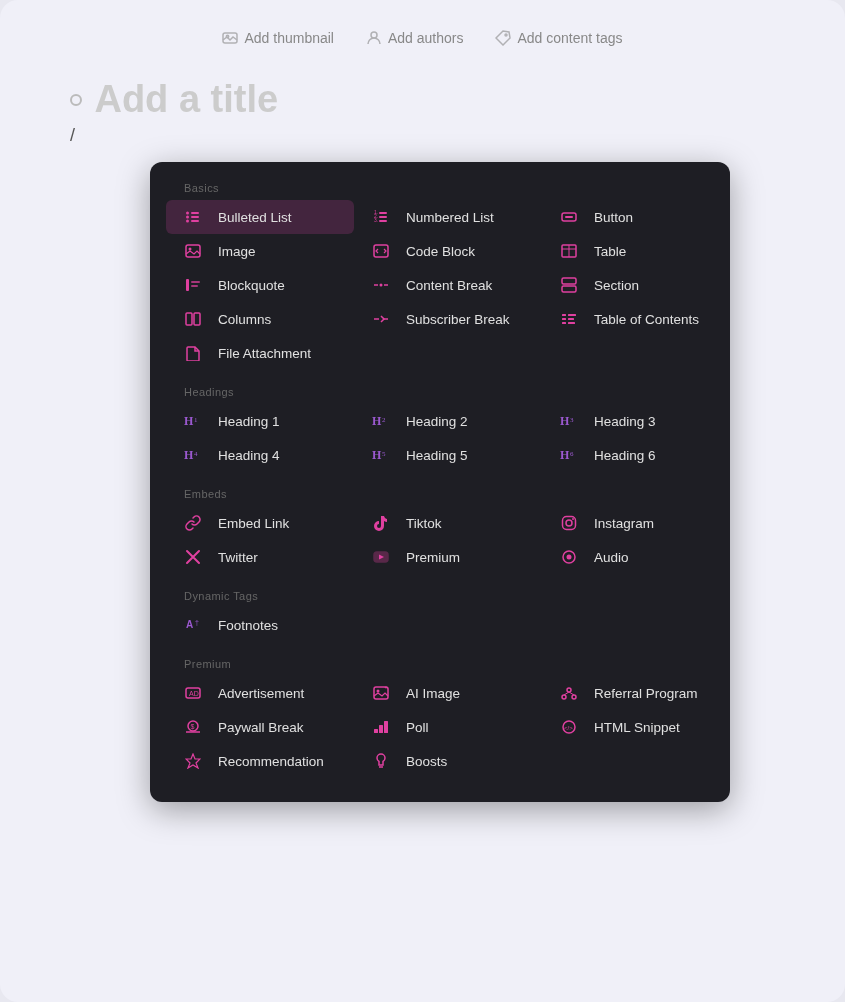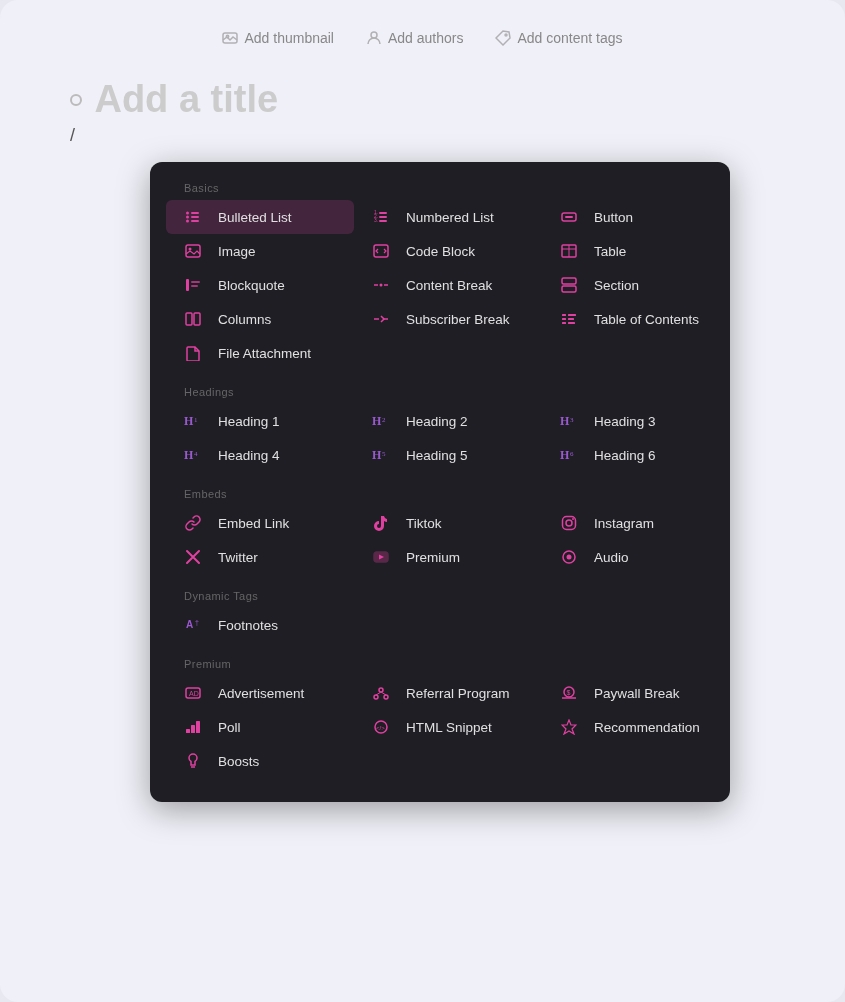--- a/index.html
+++ b/index.html
@@ -441,20 +441,31 @@
             <svg width="16" height="16" viewBox="0 0 16 16" fill="none">
               <rect x="1" y="3" width="14" height="10" rx="2" stroke="#e040a0" stroke-width="1.5"></rect>
               <text x="4" y="11" font-size="7" fill="#e040a0">AD</text>
             </svg>
           </span>
           <span>Advertisement</span>
         </div>
         <div class="menu-item">
           <span class="icon">
             <svg width="16" height="16" viewBox="0 0 16 16" fill="none">
+              <rect x="1" y="2" width="14" height="12" rx="2" stroke="#e040a0" stroke-width="1.5"></rect>
+              <circle cx="5" cy="6" r="1.5" fill="#e040a0"></circle>
+              <polyline points="1,11 5,8 9,11 12,8 15,11" stroke="#e040a0" stroke-width="1.2" fill="none"></polyline>
+              <path d="M13 1l.5 1L15 2.5l-1.5.5L13 4l-.5-1L11 2.5l1.5-.5z" fill="#e040a0"></path>
+            </svg>
+          </span>
+          <span>AI Image</span>
+        </div>
+        <div class="menu-item">
+          <span class="icon">
+            <svg width="16" height="16" viewBox="0 0 16 16" fill="none">
               <circle cx="8" cy="5" r="2" stroke="#e040a0" stroke-width="1.5"></circle>
               <circle cx="3" cy="12" r="2" stroke="#e040a0" stroke-width="1.5"></circle>
               <circle cx="13" cy="12" r="2" stroke="#e040a0" stroke-width="1.5"></circle>
               <line x1="8" y1="7" x2="3" y2="10" stroke="#e040a0" stroke-width="1"></line>
               <line x1="8" y1="7" x2="13" y2="10" stroke="#e040a0" stroke-width="1"></line>
             </svg>
           </span>
           <span>Referral Program</span>
         </div>
         <div class="menu-item">

